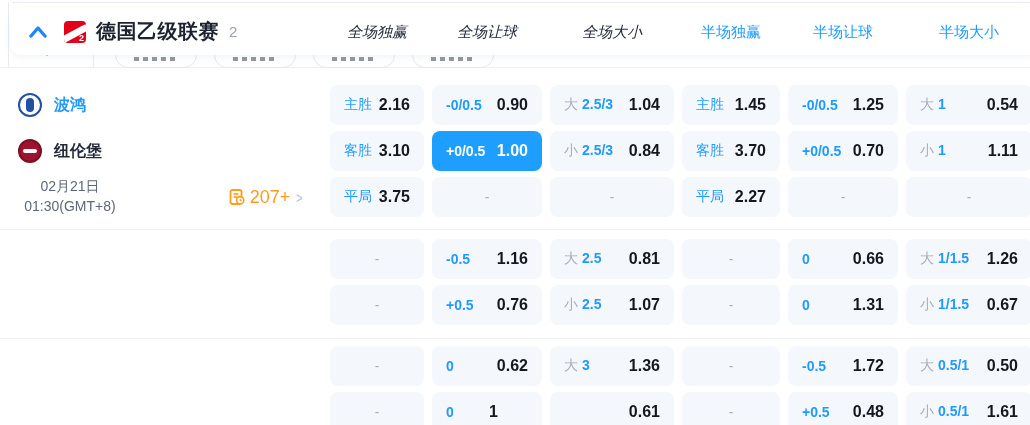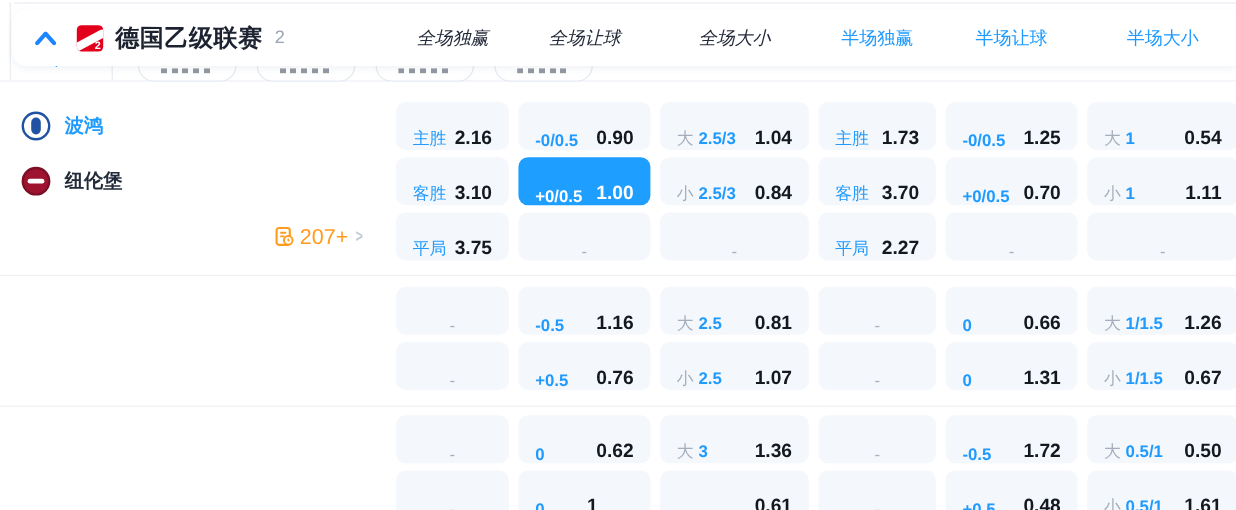--- a/index.html
+++ b/index.html
@@ -50,21 +50,21 @@
   .logo-away { background:#9d1330; border:2px solid #7c0e26; }
   .logo-away::after { content:""; position:absolute; left:3px; top:8px; width:14px; height:4px; background:#fff; border-radius:2px; }
   .team-name { margin-left:12px; font-size:16px; font-weight:700; }
   .team-name.home { color:#1f9bff; }
   .team-name.away { color:#222b3a; }
   .date-col { width:104px; text-align:center; font-size:14px; color:#5d6878; line-height:1.4; }
   .extra { margin-left:auto; margin-right:18px; display:flex; align-items:center; gap:5px; cursor:pointer; }
   .extra .count { color:#ff9c1f; font-size:18px; }
   .chev-right { color:#c3cad6; font-size:15px; font-weight:bold; transform:scaleX(.7); }
 
-  .cell { height:40px; background:#f4f7fb; border-radius:8px; display:flex; align-items:flex-end;
+  .cell { height:40px; background:#f4f7fb; border-radius:8px; display:flex; align-items:center;
     justify-content:space-between; padding:0 14px; box-sizing:border-box; font-size:14px; cursor:pointer; }
   .cell .lab { color:#1f9bff; }
   .cell .lab.line { font-weight:700; }
   .cell .val { color:#14181f; font-weight:700; font-size:16px; }
   .cell.dash { justify-content:center; color:#a9b1bf; cursor:default; font-size:14px; }
   .cell .ou { display:flex; align-items:baseline; gap:4px; }
   .cell .pre { color:#a6aebc; }
   .cell .num { color:#1f9bff; font-weight:700; }
   .cell.selected { background:#1e9eff; }
   .cell.selected .lab, .cell.selected .val, .cell.selected .pre, .cell.selected .num { color:#fff; }
@@ -131,21 +131,21 @@
         </div>
         <div class="cell">
           <span class="ou">
             <span class="pre">大</span>
             <span class="num">2.5/3</span>
           </span>
           <span class="val">1.04</span>
         </div>
         <div class="cell">
           <span class="lab">主胜</span>
-          <span class="val">1.73</span>
+          <span class="val">1.45</span>
         </div>
         <div class="cell">
           <span class="lab line">-0/0.5</span>
           <span class="val">1.25</span>
         </div>
         <div class="cell">
           <span class="ou">
             <span class="pre">大</span>
             <span class="num">1</span>
           </span>
@@ -179,20 +179,24 @@
           <span class="val">0.70</span>
         </div>
         <div class="cell">
           <span class="ou">
             <span class="pre">小</span>
             <span class="num">1</span>
           </span>
           <span class="val">1.11</span>
         </div>
         <div class="side">
+          <div class="date-col">
+            <div>02月21日</div>
+            <div>01:30(GMT+8)</div>
+          </div>
           <div class="extra">
             <svg width="16" height="16" viewBox="0 0 16 16">
               <rect x="1.5" y="1" width="11" height="14" rx="2" fill="none" stroke="#ff9c1f" stroke-width="1.8"></rect>
               <line x1="4.5" y1="5" x2="9.5" y2="5" stroke="#ff9c1f" stroke-width="1.6"></line>
               <line x1="4.5" y1="8" x2="8" y2="8" stroke="#ff9c1f" stroke-width="1.6"></line>
               <circle cx="11.2" cy="11.2" r="3.6" fill="#fff" stroke="#ff9c1f" stroke-width="1.6"></circle>
               <polyline points="11.2,9.8 11.2,11.4 12.4,11.9" fill="none" stroke="#ff9c1f" stroke-width="1.2"></polyline>
             </svg>
             <span class="count">207+</span>
             <span class="chev-right">&gt;</span>

